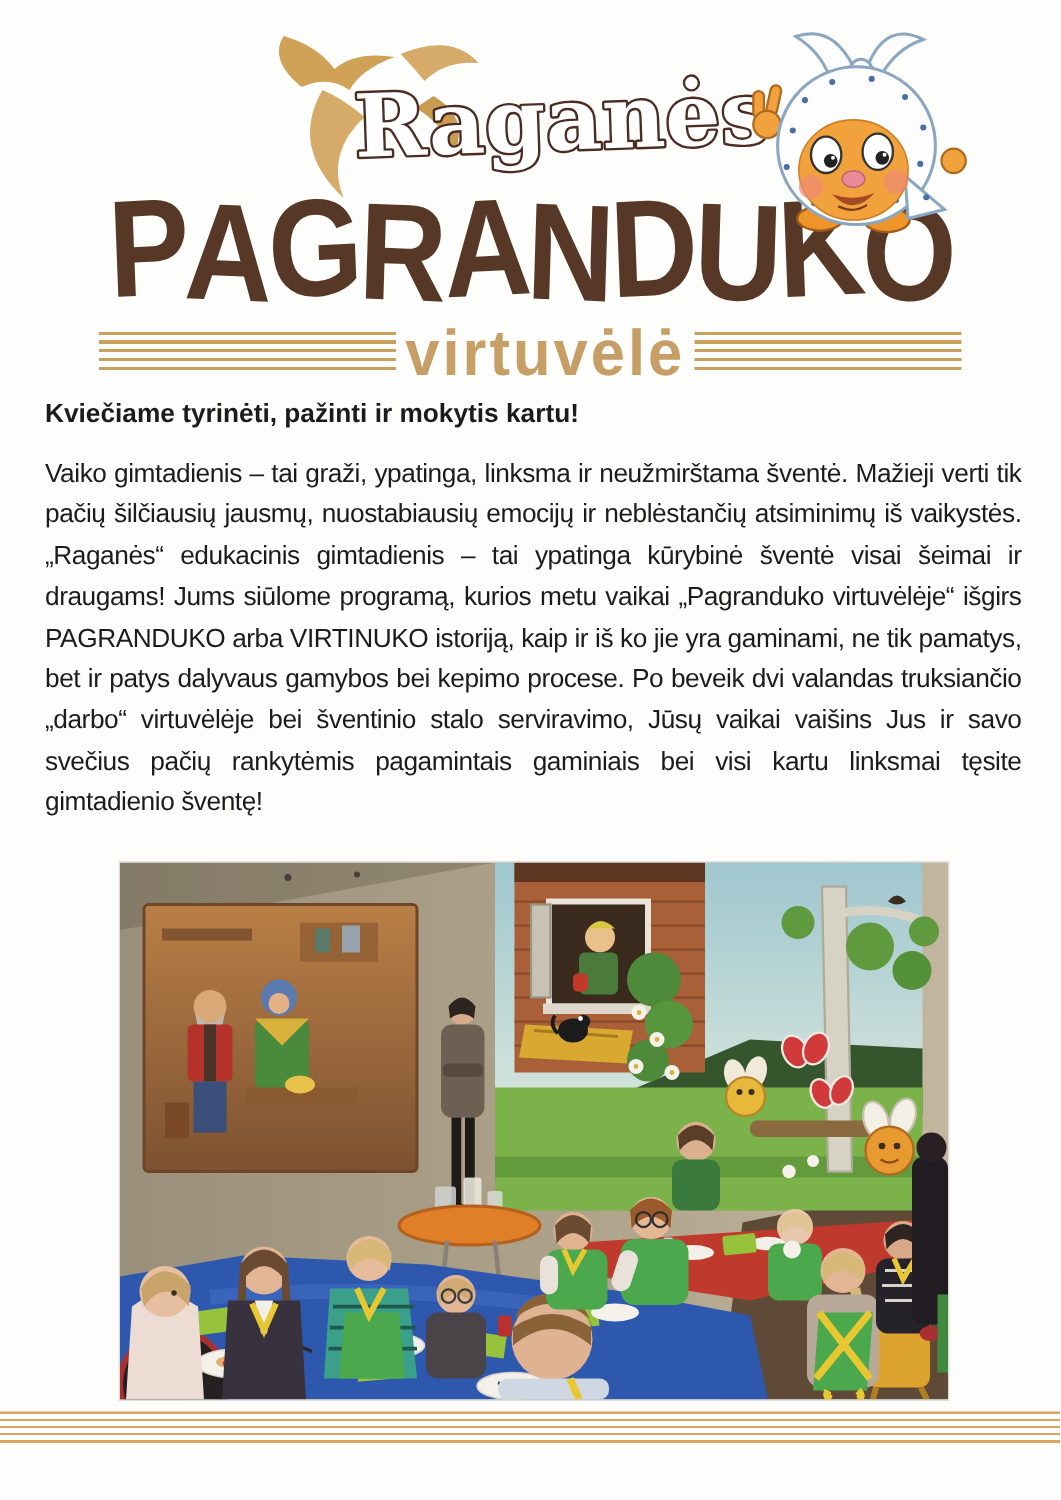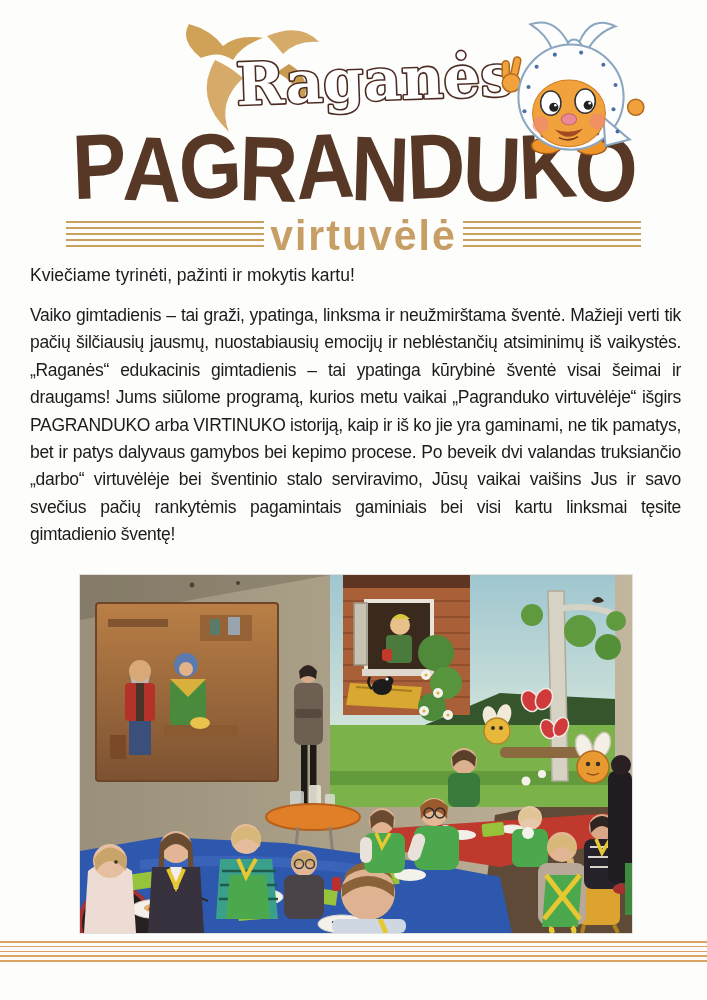--- a/index.html
+++ b/index.html
@@ -36,21 +36,21 @@
   }
   .deco-lines.left { width:198px; }
   .deco-lines.right { width:178px; }
   .brand-sub {
     font-weight:bold; font-size:41px; line-height:44px; color:#c79f66;
     letter-spacing:2px; transform:scaleY(1.05);
   }
 
   
   .content { position:absolute; left:30px; top:262px; width:651px; color:#1b1b1b; }
-  .intro-line { font-size:17.5px; font-weight:normal; line-height:27px; }
+  .intro-line { font-size:17.5px; font-weight:bold; line-height:27px; }
   .body-paragraph {
     margin-top:13px; font-size:17.5px; font-weight:normal; line-height:27.4px;
     text-align:justify; letter-spacing:-0.3px;
   }
 
   
   .photo-frame {
     position:absolute; left:80px; top:575px; width:552px; height:358px;
     outline:1px solid #e2e0dc; background:#a89d89;
   }

